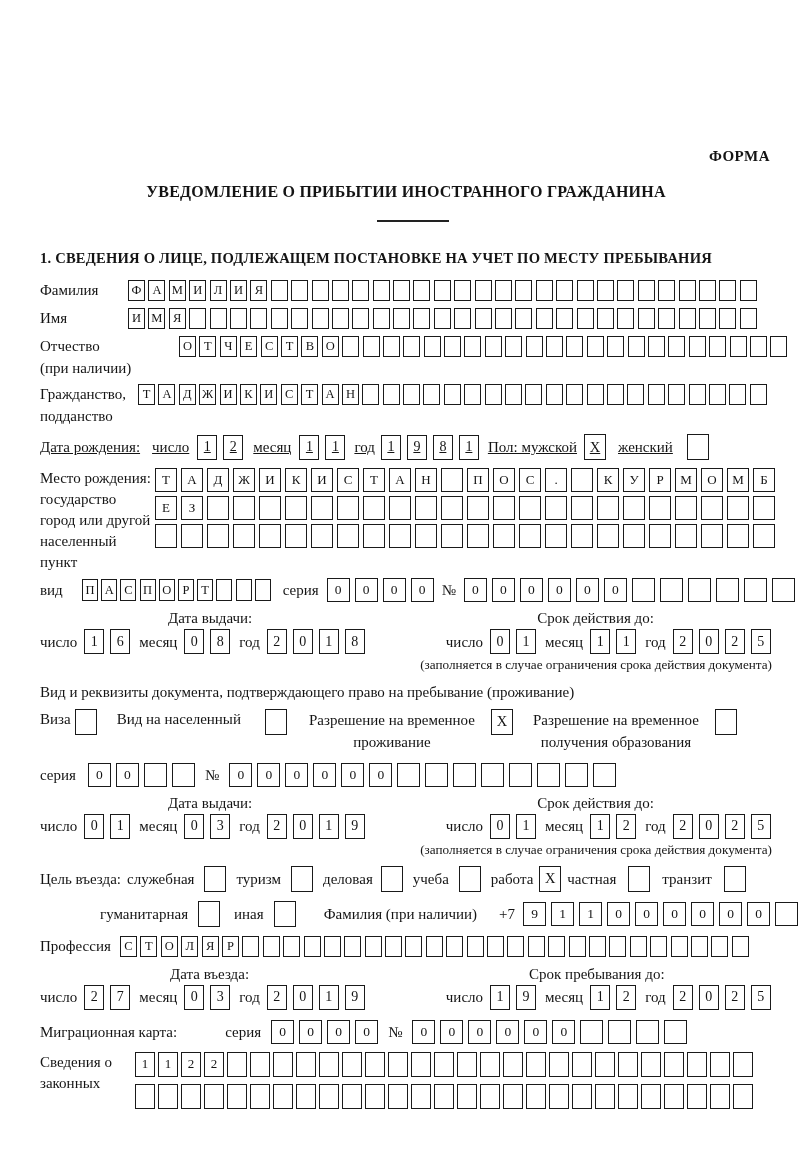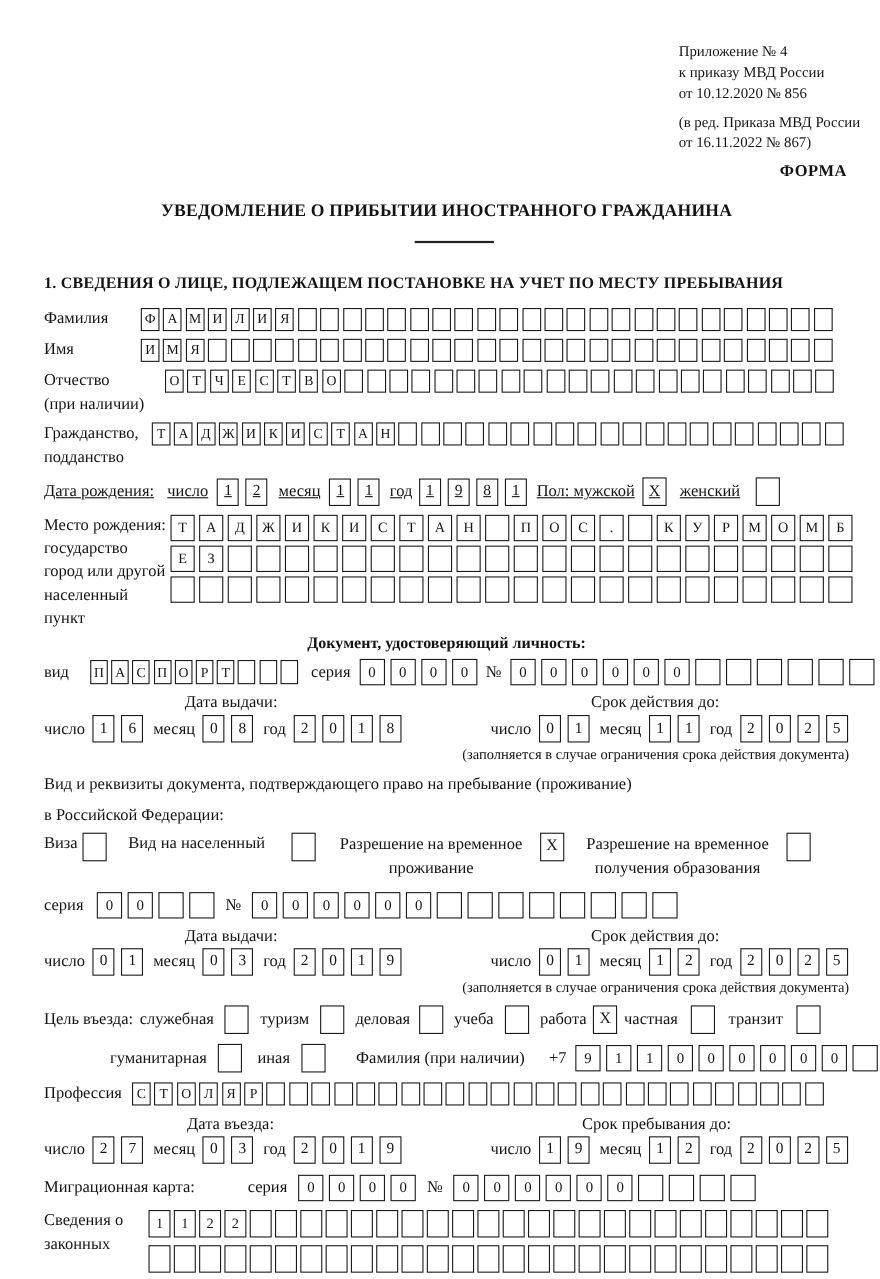--- a/index.html
+++ b/index.html
@@ -34,27 +34,20 @@
   .dgrp{display:flex;align-items:center;font-size:15px;}
   .dgrp .lbl{margin-right:7px;}
   .dgrp .boxes{margin-right:9px;}
   .nw{white-space:nowrap;}
 </style>
 </head>
 <body>
 
 <div class="page">
 
-  <div class="appendix">
-    <div>Приложение № 4</div>
-    <div>к приказу МВД России</div>
-    <div>от 10.12.2020 № 856</div>
-    <div class="ed">(в ред. Приказа МВД России</div>
-    <div>от 16.11.2022 № 867)</div>
-  </div>
   <div class="forma">ФОРМА</div>
 
   <div class="title">
     <div>УВЕДОМЛЕНИЕ О ПРИБЫТИИ ИНОСТРАННОГО ГРАЖДАНИНА</div>
     <div class="nw"><span class="t-underline"></span></div>
   </div>
 
   <div class="sec-head">1. СВЕДЕНИЯ О ЛИЦЕ, ПОДЛЕЖАЩЕМ ПОСТАНОВКЕ НА УЧЕТ ПО МЕСТУ ПРЕБЫВАНИЯ</div>
 
   <div class="row" style="margin-top:13px;">
@@ -124,21 +117,21 @@
         <span class="cell"></span>
         <span class="cell"></span>
         <span class="cell"></span>
         <span class="cell"></span>
         <span class="cell"></span>
         <span class="cell"></span>
         <span class="cell"></span>
       </span>
   </div>
 
-  <div class="row" style="margin-top:7px;">
+  <div class="row" style="margin-top:7px;gap:29px;">
     <span class="lblstack" style="width:110px;">
       <div>Отчество</div>
       <div>(при наличии)</div>
     </span>
     <span class="boxes sm">
         <span class="cell">О</span>
         <span class="cell">Т</span>
         <span class="cell">Ч</span>
         <span class="cell">Е</span>
         <span class="cell">С</span>
@@ -321,21 +314,20 @@
           <span class="cell"></span>
           <span class="cell"></span>
           <span class="cell"></span>
           <span class="cell"></span>
           <span class="cell"></span>
           <span class="cell"></span>
         </div>
     </span>
   </div>
 
-  <div style="text-align:center;font-weight:bold;font-size:14.6px;margin-top:4px;">Документ, удостоверяющий личность:</div>
 
   <div class="row" style="margin-top:5px;align-items:center;">
     <span class="lbl" style="width:42px;">вид</span>
     <span class="boxes pas">
         <span class="cell">П</span>
         <span class="cell">А</span>
         <span class="cell">С</span>
         <span class="cell">П</span>
         <span class="cell">О</span>
         <span class="cell">Р</span>
@@ -409,21 +401,20 @@
           <span class="cell">2</span>
           <span class="cell">0</span>
           <span class="cell">2</span>
           <span class="cell">5</span>
         </span>
     </span>
   </div>
   <div class="note" style="text-align:right;margin-top:3px;">(заполняется в случае ограничения срока действия документа)</div>
 
   <div class="lbl" style="margin-top:9px;">Вид и реквизиты документа, подтверждающего право на пребывание (проживание)</div>
-  <div class="lbl" style="margin-top:7px;">в Российской Федерации:</div>
 
   <div class="row" style="margin-top:6px;">
     <span class="lbl">Виза</span>
     <span class="boxes chk" style="margin-left:4px;">
         <span class="cell"></span>
       </span>
     <span class="lbl" style="margin-left:20px;">Вид на населенный</span>
     <span class="boxes chk" style="margin-left:24px;">
         <span class="cell"></span>
       </span>

